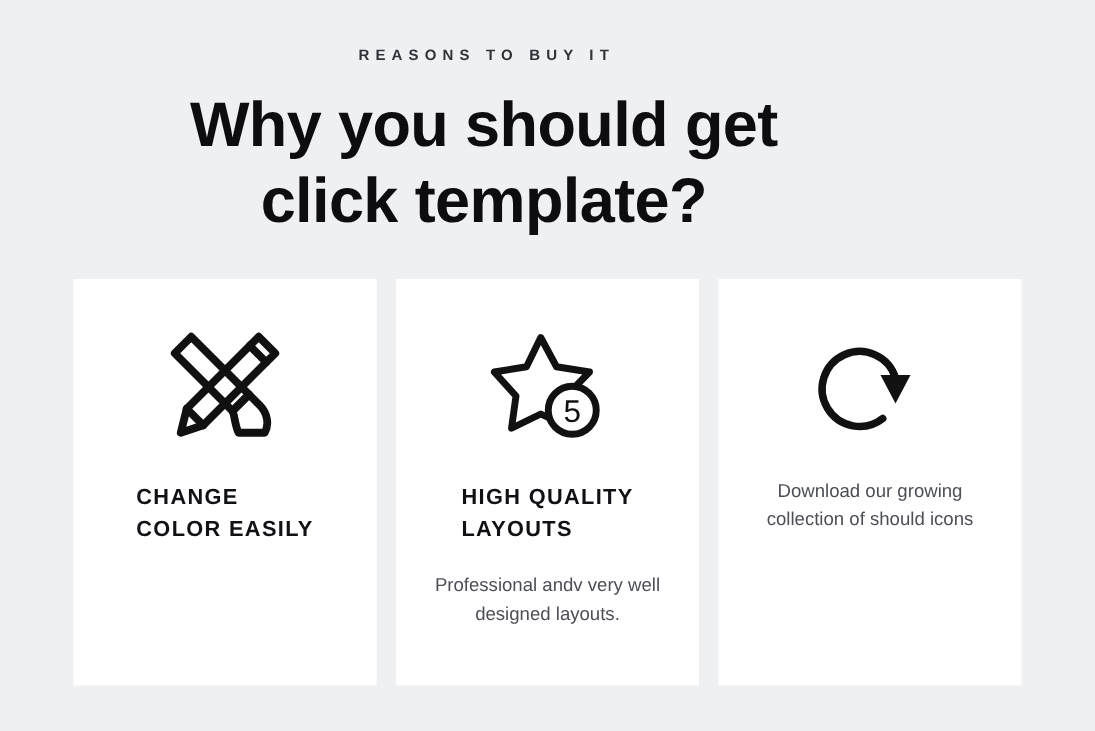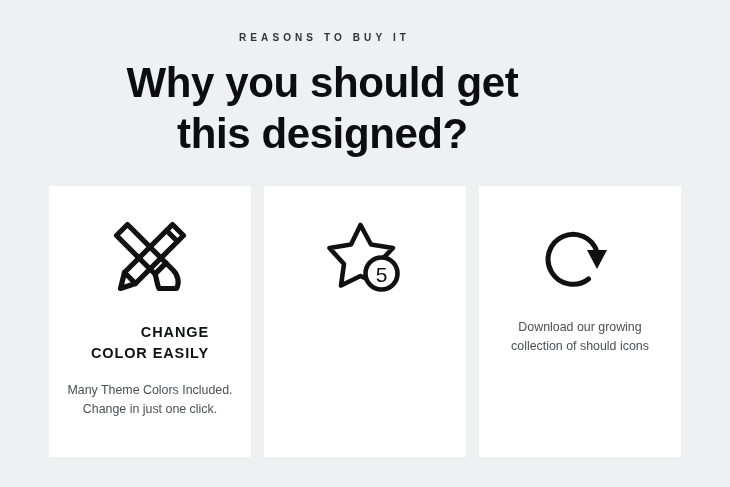--- a/index.html
+++ b/index.html
@@ -78,21 +78,21 @@
     display: block;
   }
   .card-title {
     margin: 0;
     font-size: 14.5px;
     font-weight: 700;
     letter-spacing: 0.9px;
     line-height: 1.42;
     color: #101114;
     text-transform: uppercase;
-    text-align: right;
+    text-align: left;
     padding-top: 22px;
     white-space: pre-line;
   }
   .card-body {
     margin: 0;
     padding-top: 18px;
     font-size: 12.4px;
     font-weight: 400;
     line-height: 1.52;
     color: #4d4f57;
@@ -100,50 +100,52 @@
     white-space: pre-line;
   }
 </style>
 </head>
 <body>
 
 <div class="page">
 
   <div class="header">
     <p class="eyebrow">REASONS TO BUY IT</p>
-    <h1 class="headline">Why you should get this designed?</h1>
+    <h1 class="headline">Why you should get click template?</h1>
   </div>
 
   <div class="cards">
 
     <div class="card">
       <div class="card-icon">
         <svg width="78" height="74" viewBox="0 0 78 74" fill="none" stroke="#111111" stroke-width="5.2" stroke-linejoin="round" stroke-linecap="round">
 
           <path d="M61.5 4.5 L72.5 15.5 L24.5 63.5 L13.5 52.5 Z"></path>
           <path d="M13.5 52.5 L9.5 68.5 L24.5 63.5"></path>
           <path d="M55.5 10.5 L66.5 21.5"></path>
 
           <path d="M16.5 4.5 L5.5 15.5 L44.0 54.0 L55.0 43.0 Z"></path>
           <path d="M44.0 54.0 L55.0 43.0 L62.0 50.0 C67.5 55.5 68.5 63.0 65.5 68.5 L48.0 68.5 C45.5 63.0 45.5 57.0 44.0 54.0 Z"></path>
         </svg>
       </div>
       <h3 class="card-title">CHANGE
 COLOR EASILY</h3>
-      <p class="card-body">Many Theme Colors Included. Change in just one click.</p>
     </div>
 
     <div class="card">
       <div class="card-icon">
         <svg width="76" height="72" viewBox="0 0 76 72" fill="none" stroke="#111111" stroke-width="4.6" stroke-linejoin="round" stroke-linecap="round">
           <path d="M33.5 4.0 L44.0 23.5 L66.0 27.0 L50.5 43.0 L53.5 64.5 L33.5 55.0 L14.0 64.5 L17.0 43.0 L2.5 27.0 L24.0 23.5 Z"></path>
           <circle cx="54.5" cy="52.5" r="16.0" fill="#ffffff"></circle>
           <text x="54.5" y="60.5" text-anchor="middle" font-family="'Liberation Sans', sans-serif" font-size="21" font-weight="400" fill="#111111" stroke="none">5</text>
         </svg>
       </div>
+      <h3 class="card-title">HIGH QUALITY
+LAYOUTS</h3>
+      <p class="card-body">Professional andv very well designed layouts.</p>
     </div>
 
     <div class="card">
       <div class="card-icon">
         <svg width="74" height="70" viewBox="0 0 74 70" fill="none" stroke="#111111" stroke-width="5.0" stroke-linecap="round">
           <path d="M54.0 30.0 A25 25 0 1 0 45.5 57.0"></path>
           <polygon points="44.0,28.0 64.0,28.0 54.0,47.0" fill="#111111" stroke="none"></polygon>
         </svg>
       </div>
       <p class="card-body">Download our growing collection of should icons</p>

